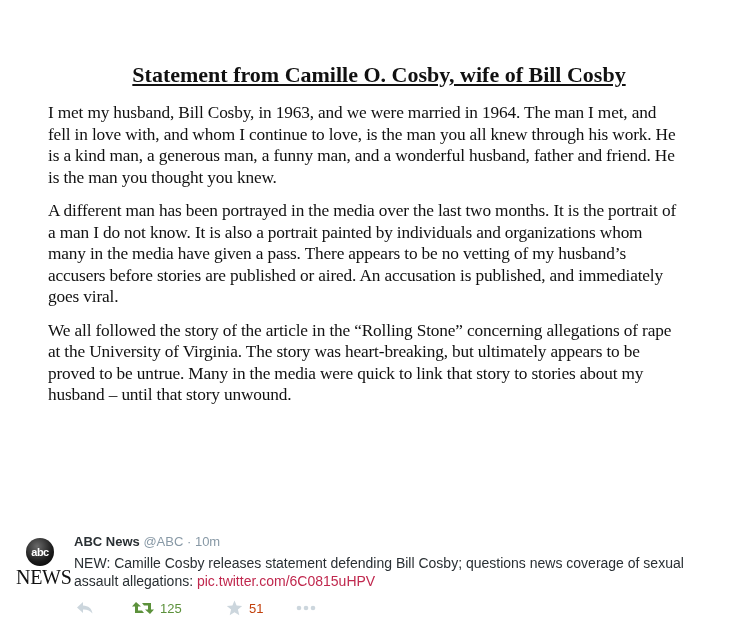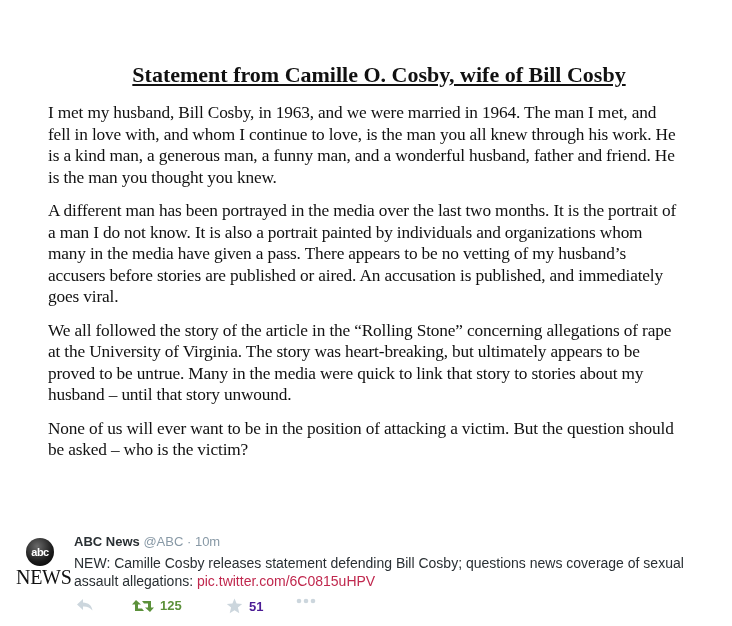--- a/index.html
+++ b/index.html
@@ -104,48 +104,47 @@
     .tweet-link {
       color: #c0284e;
       text-decoration: none;
     }
     .tweet-actions {
       position: absolute;
       left: 76px;
       top: 68px;
       height: 20px;
       display: flex;
-      align-items: flex-start;
+      align-items: center;
       font-size: 13px;
-      font-weight: bold;
+      font-weight: normal;
     }
     .action {
       display: flex;
       align-items: center;
       cursor: pointer;
     }
     .action svg {
       display: block;
     }
     .reply-action { width: 56px; }
     .retweet-action { width: 94px; color: #5c913b; }
     .fav-action { width: 70px; color: #8899a6; }
     .action-count { margin-left: 6px; }
     .retweet-action .action-count { color: #5c913b; }
-    .fav-action .action-count { color: #4c1d95; }
+    .fav-action .action-count { color: #c2410c; }
   </style>
 </head>
 <body>
 
 <div class="statement">
   <p class="statement-title">Statement from Camille O. Cosby, wife of Bill Cosby</p>
   <p class="statement-para">I met my husband, Bill Cosby, in 1963, and we were married in 1964. The man I met, and fell in love with, and whom I continue to love, is the man you all knew through his work. He is a kind man, a generous man, a funny man, and a wonderful husband, father and friend. He is the man you thought you knew.</p>
   <p class="statement-para">A different man has been portrayed in the media over the last two months.  It is the portrait of a man I do not know. It is also a portrait painted by individuals and organizations whom many in the media have given a pass. There appears to be no vetting of my husband’s accusers before stories are published or aired. An accusation is published, and immediately goes viral.</p>
   <p class="statement-para">We all followed the story of the article in the “Rolling Stone” concerning allegations of rape at the University of Virginia.  The story was heart-breaking, but ultimately appears to be proved to be untrue. Many in the media were quick to link that story to stories about my husband – until that story unwound.</p>
-  <p class="statement-para">None of us will ever want to be in the position of attacking a victim. But the question should be asked – who is the victim?</p>
 </div>
 
 <div class="tweet">
   <div class="avatar">
     <div class="avatar-circle">abc</div>
     <div class="avatar-word">NEWS</div>
   </div>
 
   <div class="tweet-header">
     <span class="tweet-name">ABC News</span>

